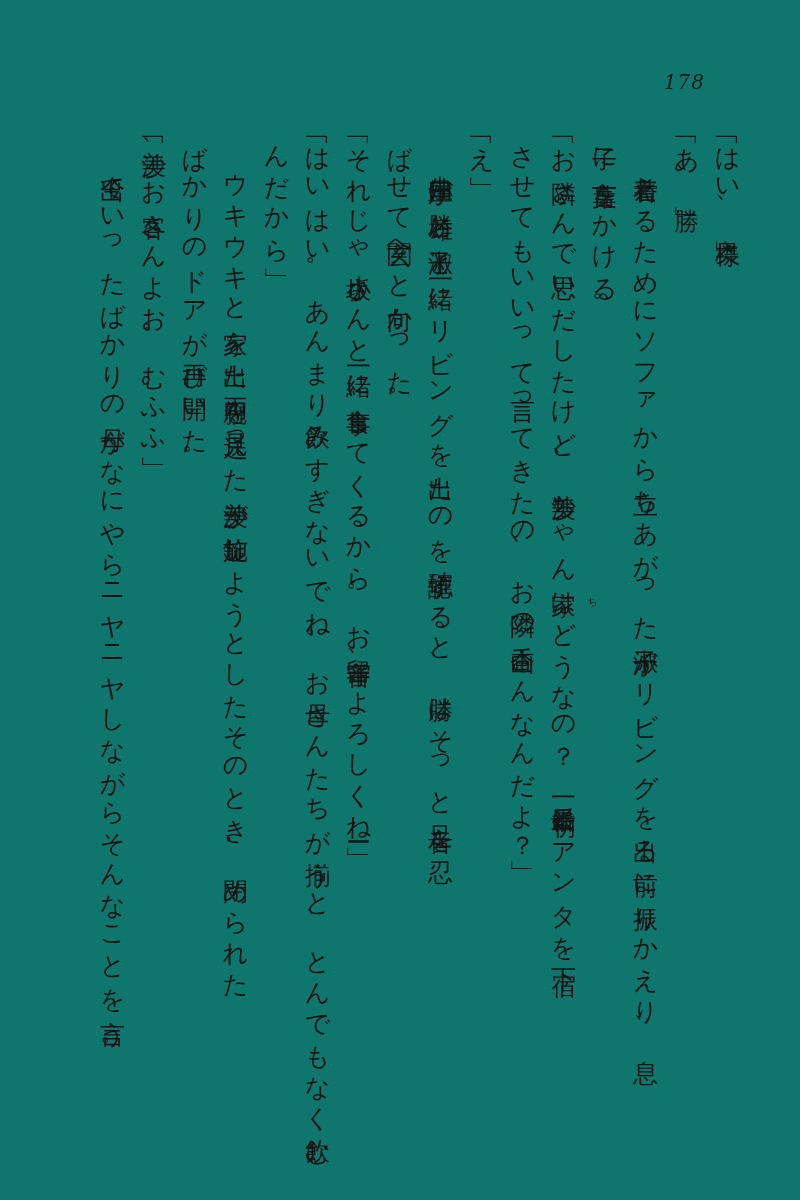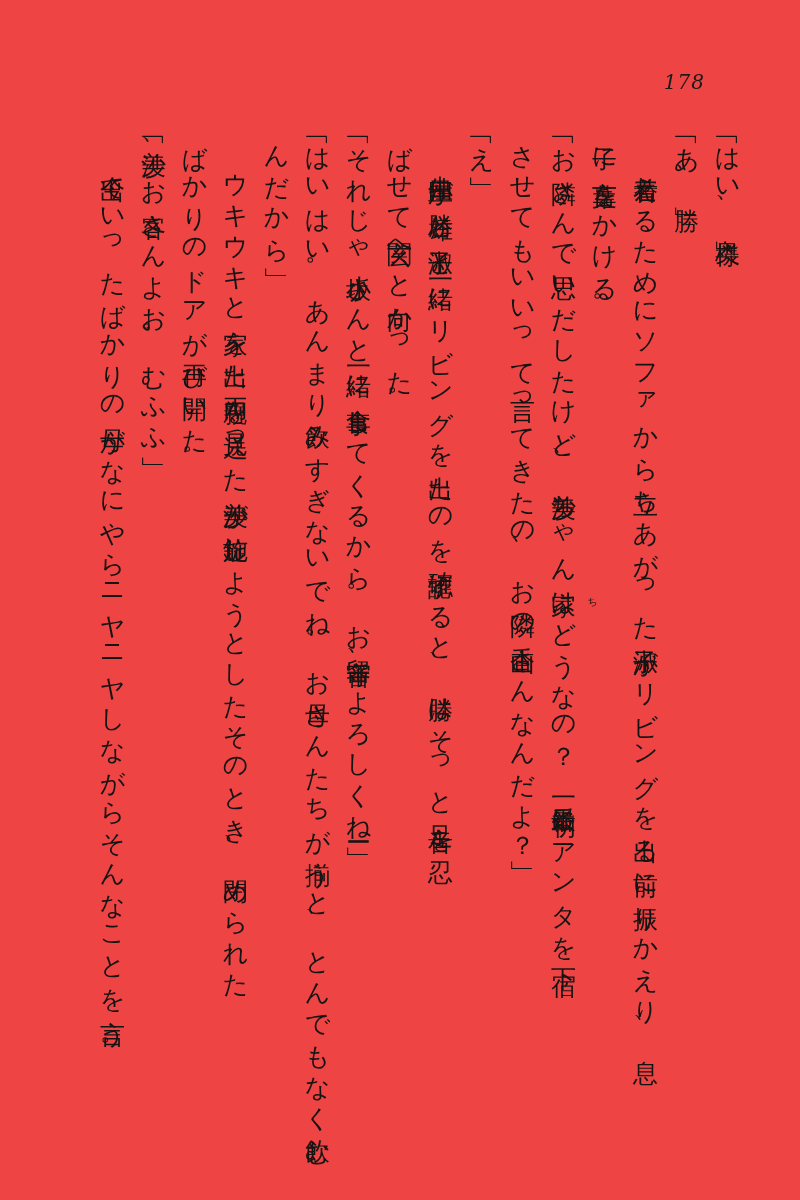--- a/index.html
+++ b/index.html
@@ -12,21 +12,21 @@
     height: 1200px;
     font-family: "DejaVu Serif", "Liberation Serif", serif;
     color: #111111;
     overflow: hidden;
   }
   .page {
     position: relative;
     width: 800px;
     height: 1200px;
     box-sizing: border-box;
-    background: #ef4444;
+    background: #0f766e;
   }
   .page-number {
     position: absolute;
     top: 70px;
     right: 95px;
     font-size: 20px;
     font-style: italic;
     font-family: "DejaVu Serif", "Liberation Serif", serif;
     color: #1a1a1a;
     letter-spacing: 1px;

